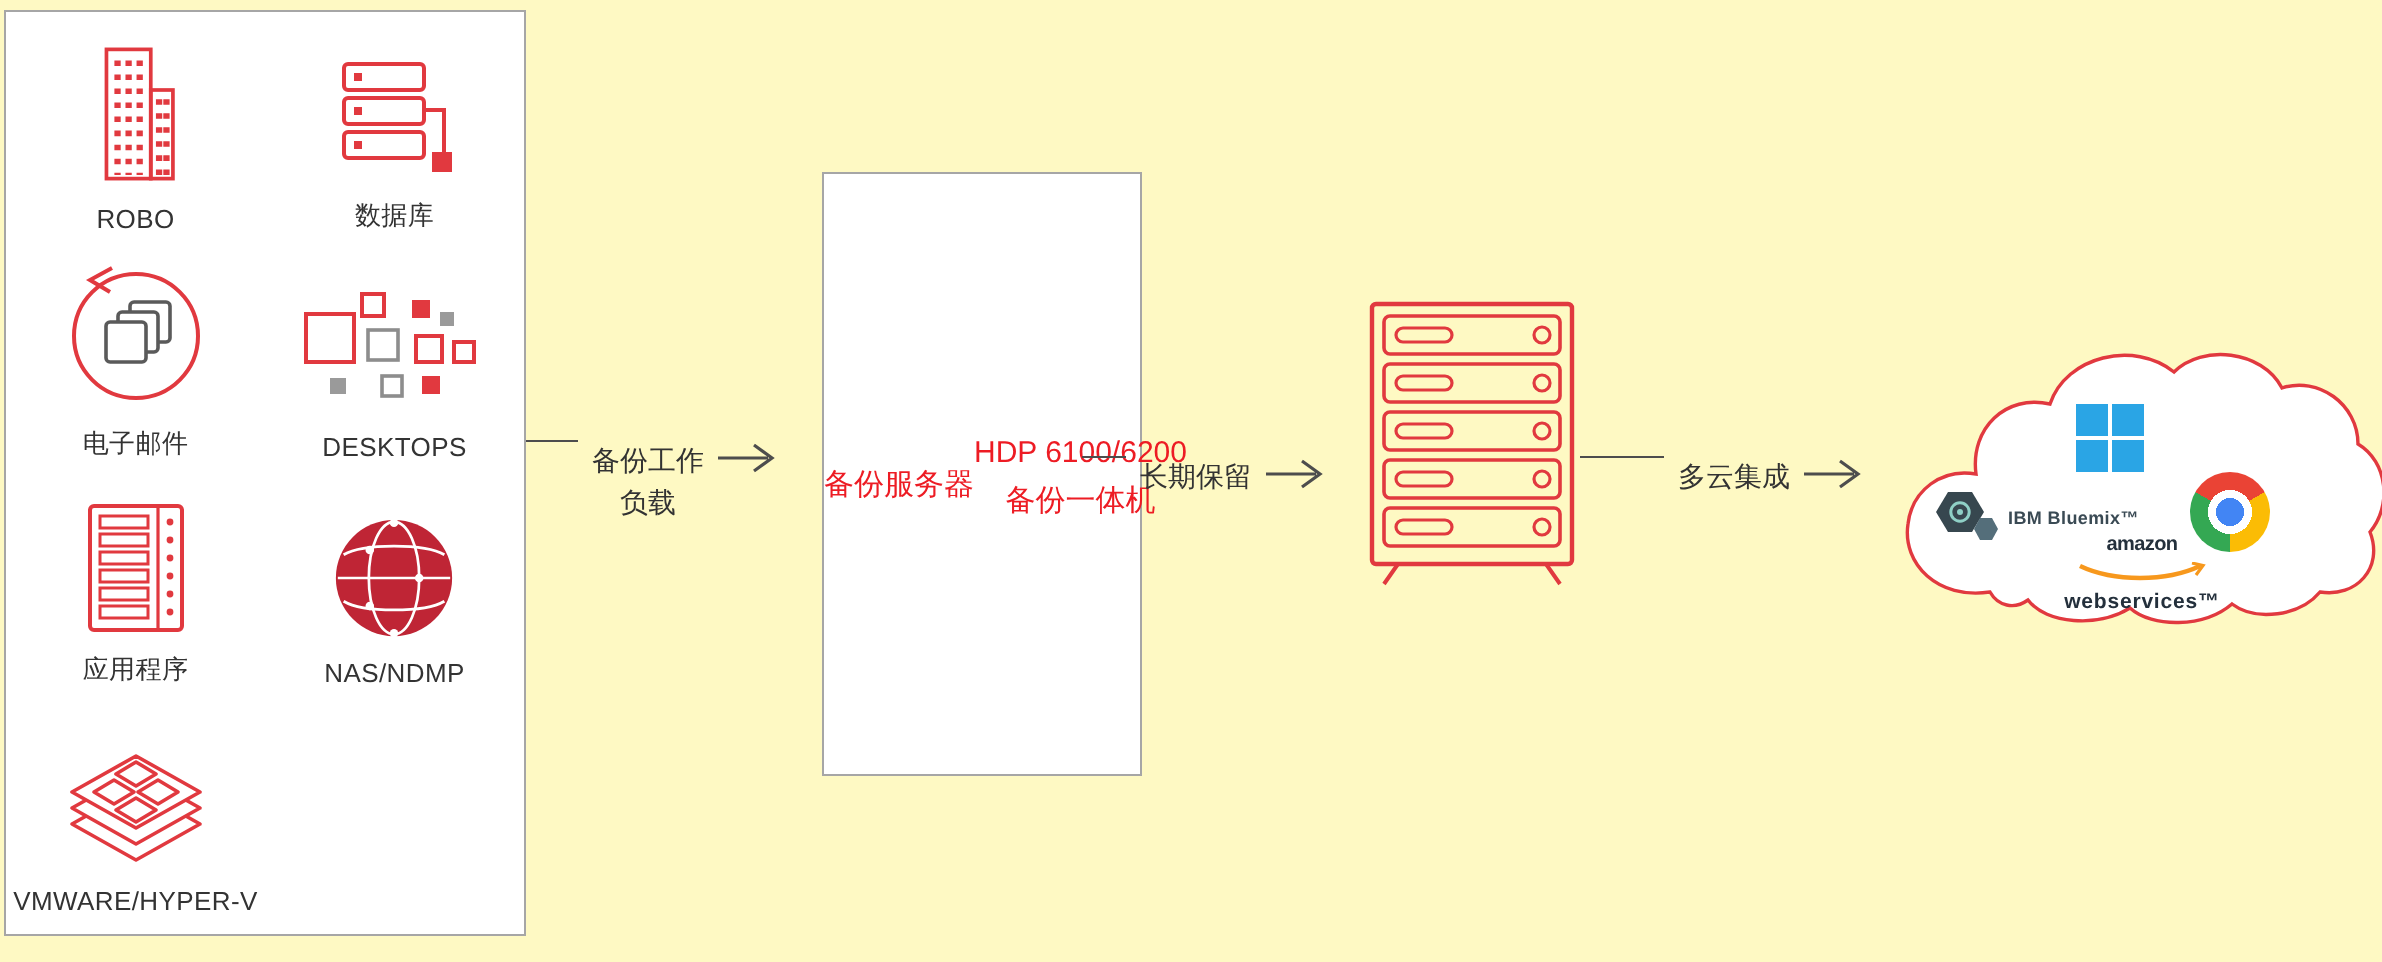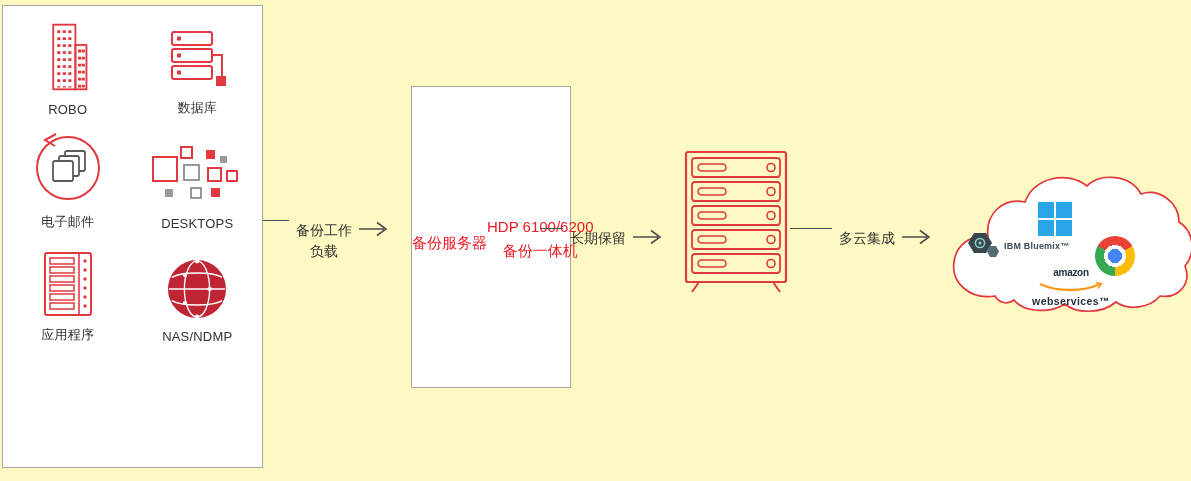--- a/index.html
+++ b/index.html
@@ -30,21 +30,21 @@
 
   
   .cloud-wrap { left:943px; top:158px; width:248px; height:168px; position:absolute; }
   .azure-logo { position:absolute; left:95px; top:44px; display:grid;
     grid-template-columns:16px 16px; grid-template-rows:16px 16px; gap:2px; }
   .azure-logo span { background:#2aa5e5; display:block; }
   .google-logo { position:absolute; left:152px; top:78px; width:40px; height:40px; border-radius:50%;
     background:
       radial-gradient(circle, #4285f4 0 7px, #fff 7px 11px, rgba(0,0,0,0) 11px),
       conic-gradient(from 300deg, #ea4335 0 120deg, #fbbc05 120deg 240deg, #34a853 240deg 360deg); }
-  .ibm-logo { position:absolute; left:22px; top:73px; display:flex; align-items:center; gap:3px; }
+  .ibm-logo { position:absolute; left:22px; top:86px; display:flex; align-items:center; gap:3px; }
   .ibm-text { font-size:9px; font-weight:bold; color:#3a4a54; letter-spacing:.2px; }
   .aws-logo { position:absolute; left:84px; top:110px; width:88px; text-align:center; }
   .aws-line1 { font-size:10px; font-weight:bold; color:#24303c; line-height:1; letter-spacing:-.3px; }
   .aws-line2 { font-size:10.5px; font-weight:bold; color:#24303c; line-height:1; letter-spacing:.4px; }
 
   .hdp6600-label { left:655px; top:326px; width:160px; position:absolute; }
 </style>
 </head>
 <body>
 
@@ -162,20 +162,34 @@
           <circle cx="32" cy="3.5" r="2.2"></circle>
           <circle cx="19.5" cy="17.5" r="2.2"></circle>
           <circle cx="45" cy="32" r="2.2"></circle>
           <circle cx="19.5" cy="46.5" r="2.2"></circle>
           <circle cx="32" cy="60.5" r="2.2"></circle>
         </g>
       </svg>
       <div class="source-label">NAS/NDMP</div>
     </div>
 
+    <div class="source-cell">
+      <svg width="76" height="58" viewBox="0 0 76 58">
+        <g fill="#fff" stroke="#e1393f" stroke-width="1.8" stroke-linejoin="round">
+          <path d="M38 18 L70 36 L38 54 L6 36 Z"></path>
+          <path d="M38 10 L70 28 L38 46 L6 28 Z"></path>
+          <path d="M38 2 L70 20 L38 38 L6 20 Z"></path>
+          <path d="M38 5 L48 11 L38 17 L28 11 Z"></path>
+          <path d="M27 14 L37 20 L27 26 L17 20 Z"></path>
+          <path d="M49 14 L59 20 L49 26 L39 20 Z"></path>
+          <path d="M38 23 L48 29 L38 35 L28 29 Z"></path>
+        </g>
+      </svg>
+      <div class="source-label">VMWARE/HYPER-V</div>
+    </div>
   </div>
 
   <div class="flow" style="left:263px; top:220px; height:46px;">
     <div class="flow-line" style="width:26px;"></div>
     <div class="flow-label">
       <span>备份工作</span><br>
       <span>负载</span>
     </div>
     <svg width="34" height="18" viewBox="0 0 34 18">
       <path d="M0 9 H25 M18 2.5 L27 9 L18 15.5" fill="none" stroke="#4d4d4d" stroke-width="1.6"></path>

